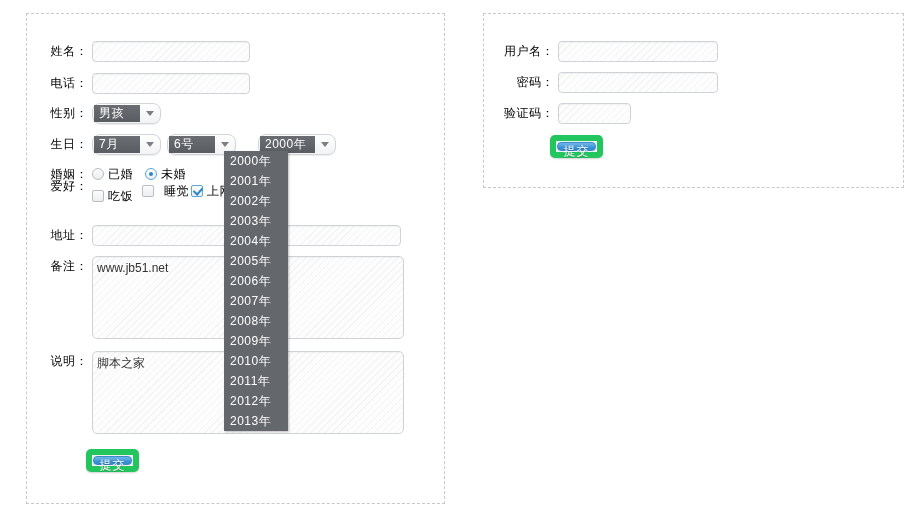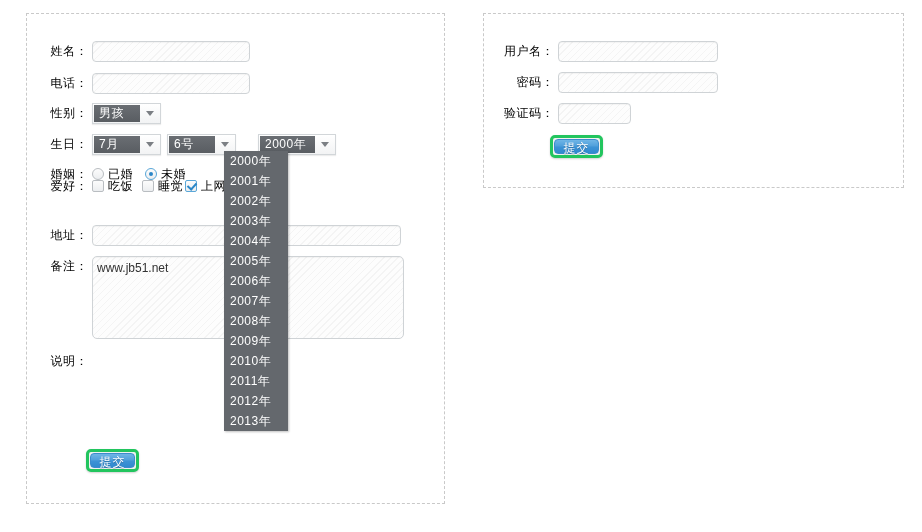--- a/index.html
+++ b/index.html
@@ -86,21 +86,21 @@
     font-family: "Liberation Sans", sans-serif;
   }
 
   
   .sel {
     position: relative;
     display: inline-block;
     box-sizing: border-box;
     height: 21px;
     border: 1px solid #d2d6d9;
-    border-radius: 0;
+    border-radius: 8px;
     background: linear-gradient(to bottom, #ffffff 0%, #f2f3f4 100%);
     box-shadow: 0 1px 1px rgba(0,0,0,0.07);
     padding: 1px;
     vertical-align: top;
   }
   .sel .sel-text {
     display: inline-block;
     box-sizing: border-box;
     height: 17px;
     line-height: 17px;
@@ -196,21 +196,21 @@
     border: solid #2b87c8;
     border-width: 0 2px 2px 0;
     transform: rotate(42deg);
   }
 
   
   .btn {
     box-sizing: border-box;
     width: 53px;
     height: 23px;
-    border: 3px solid #22c55e;
+    border: 6px solid #22c55e;
     border-radius: 5px;
     background: #f0f1f2;
     padding: 1px;
     box-shadow: 0 1px 2px rgba(0,0,0,0.18);
     cursor: pointer;
     position: absolute;
   }
   .btn .btn-inner {
     width: 100%; height: 100%;
     border-radius: 4px;
@@ -282,25 +282,25 @@
       <span class="opt">
         <span class="radio on"></span>
         <span class="txt">未婚</span>
       </span>
     </span>
 </div>
 
 <div class="row" style="left:48px; top:176px;">
   <span class="lbl" style="width:40px;">爱好：</span>
   <span class="optgroup" id="hobby-group">
-      <span class="opt" style="margin-right: 9px;">
+      <span class="opt" style="margin-right: 9px; margin-top: 10px;">
         <span class="cbox"></span>
         <span class="txt">吃饭</span>
       </span>
-      <span class="opt" style="margin-right: 2px;">
+      <span class="opt" style="margin-right: 2px; gap: 6px;">
         <span class="cbox"></span>
         <span class="txt">睡觉</span>
       </span>
       <span class="opt" style="margin-right: 9px;">
         <span class="cbox on"></span>
         <span class="txt">上网</span>
       </span>
       <span class="opt" style="margin-right: 9px;">
         <span class="cbox"></span>
         <span class="txt">游戏</span>
@@ -313,20 +313,21 @@
   <input class="tinput" style="width: 309px;" placeholder="">
 </div>
 
 <div class="row" style="left:48px; top:256px;">
   <span class="lbl" style="width:40px;">备注：</span>
   <textarea class="tarea" style="width: 312px; height: 83px;" placeholder="">www.jb51.net</textarea>
 </div>
 
 <div class="row" style="left:48px; top:351px;">
   <span class="lbl" style="width:40px;">说明：</span>
+  <textarea class="tarea" style="width: 312px; height: 83px;" placeholder="">脚本之家</textarea>
 </div>
 
 <div class="btn" style="left:86px; top:449px;">
   <div class="btn-inner">提交</div>
 </div>
 
 <ul id="year-dropdown">
     <li class="sel-opt">2000年</li>
     <li>2001年</li>
     <li>2002年</li>

